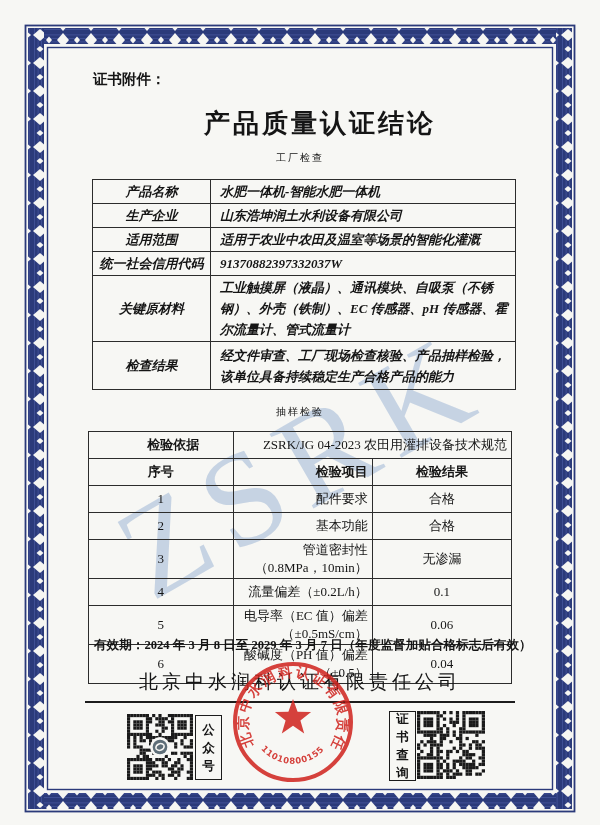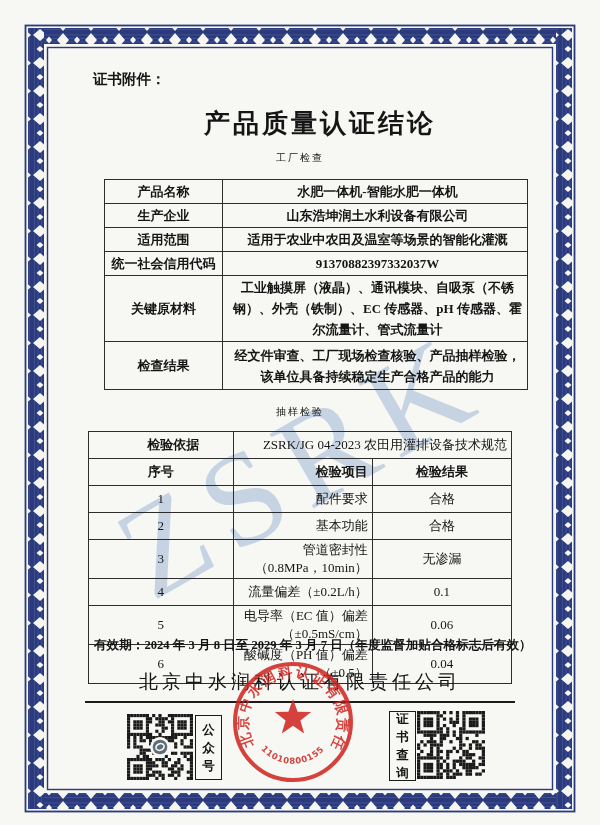--- a/index.html
+++ b/index.html
@@ -21,23 +21,23 @@
   .doc-title{position:absolute;left:0;top:106px;width:100%;text-align:center;
     font-size:26px;font-weight:700;letter-spacing:3px;z-index:2;margin-left:20px;}
   .section-title{position:absolute;left:0;width:100%;text-align:center;
     font-size:10px;font-weight:400;letter-spacing:2px;z-index:2;}
   .sec1{top:151px;}
   .sec2{top:405px;}
   
   table{border-collapse:collapse;position:absolute;z-index:2;table-layout:fixed;
     font-size:13px;background:transparent;}
   td,th{border:1.4px solid #2c2c2c;padding:1px 4px;vertical-align:middle;}
-  .t-factory{left:104px;top:179px;width:424px;}
+  .t-factory{left:92px;top:179px;width:424px;font-style:italic;}
   .t-factory td.lbl{width:109px;text-align:center;font-weight:700;}
-  .t-factory td.val{text-align:center;padding-left:9px;font-weight:600;line-height:21px;margin-top:20px;}
+  .t-factory td.val{text-align:left;padding-left:9px;font-weight:600;line-height:21px;margin-top:20px;}
   .t-sampling{left:88px;top:431px;width:424px;}
   .t-sampling .c1{width:88px;text-align:center;}
   .t-sampling .c2{width:226px;text-align:right;}
   .t-sampling .c3{width:110px;text-align:center;}
   .t-sampling th{font-weight:700;}
   .t-sampling td{font-weight:400;}
   .t-sampling td.lbl{font-weight:700;padding-left:29px;}
   .validity{position:absolute;left:94px;top:637px;font-size:12.6px;font-weight:700;z-index:2;white-space:nowrap;}
   .issuer{position:absolute;left:0;top:669px;width:100%;text-align:center;
     font-size:19px;letter-spacing:4px;z-index:2;}

